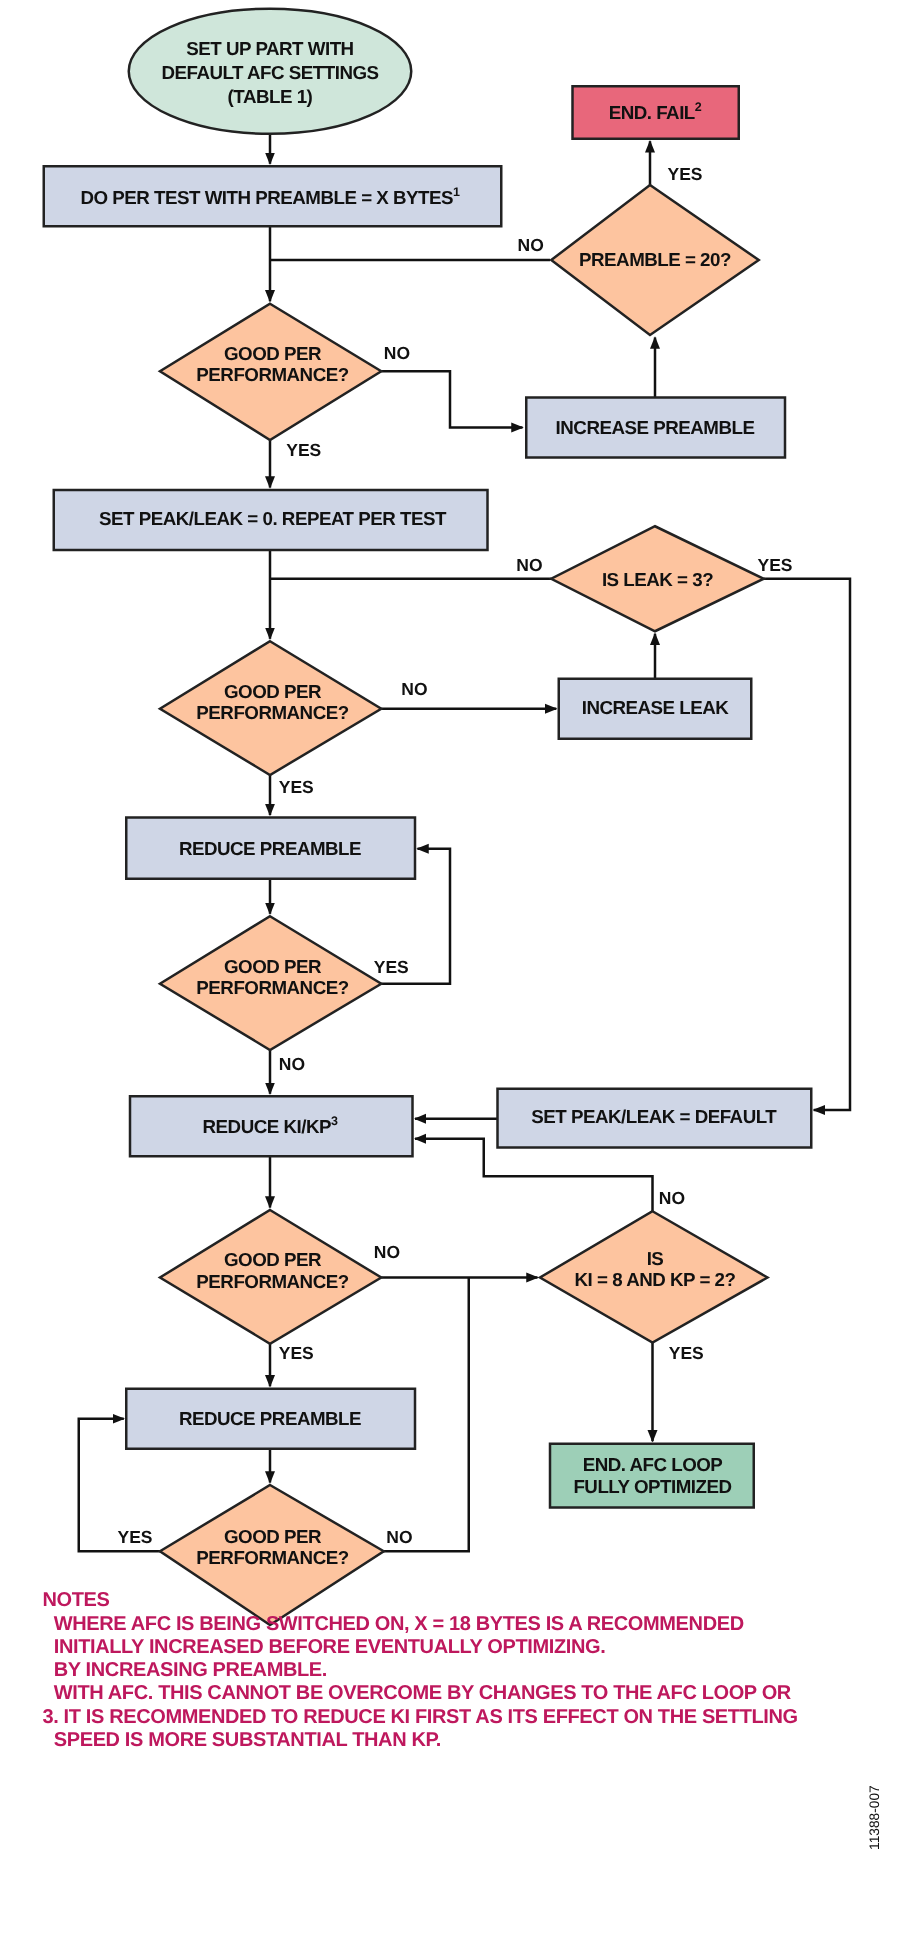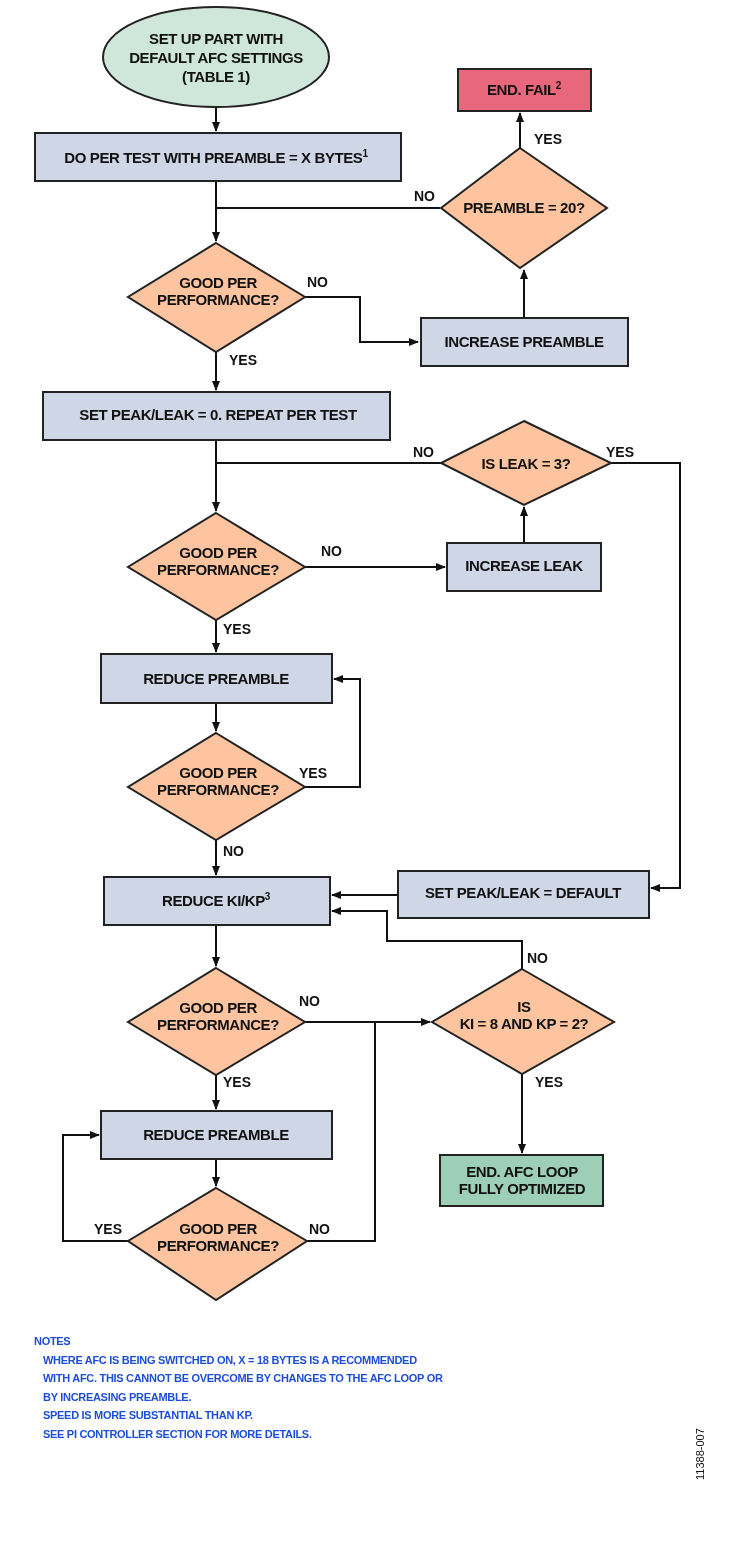--- a/index.html
+++ b/index.html
@@ -3,21 +3,21 @@
 <meta charset="utf-8">
 <style>
   html, body { margin:0; padding:0; background:#ffffff; }
   body { width:734px; height:1554px; position:relative; overflow:hidden; font-family:"Liberation Sans", sans-serif; }
   svg { position:absolute; left:0; top:0; }
   .lbl { font-family:"Liberation Sans", sans-serif; font-weight:bold; font-size:15px; fill:#111; letter-spacing:-0.4px; }
   .sup { font-size:10px; }
   .edge { font-family:"Liberation Sans", sans-serif; font-weight:bold; font-size:14px; fill:#111; }
   .line { stroke:#111; stroke-width:2; fill:none; }
   .shape { stroke:#222; stroke-width:2; }
-  #notes { position:absolute; left:34px; top:1332px; width:690px; font-weight:bold; font-size:11px; line-height:18.6px; color:#1d4ed8; letter-spacing:-0.3px; }
+  #notes { position:absolute; left:34px; top:1272px; width:690px; font-weight:bold; font-size:16px; line-height:18.6px; color:#be185d; letter-spacing:-0.3px; }
   #notes div { white-space:nowrap; }
   #notes .ind { padding-left:9px; }
   #figid { position:absolute; left:694px; top:1480px; font-size:11px; color:#111; transform:rotate(-90deg); transform-origin:left top; white-space:nowrap; }
 </style>
 </head>
 <body>
 
 <svg width="734" height="1554" viewBox="0 0 734 1554">
   <defs>
     <marker id="ah" markerWidth="10" markerHeight="10" refX="9" refY="5" orient="auto" markerUnits="userSpaceOnUse">
@@ -173,19 +173,20 @@
     <text class="edge" x="223" y="1087">YES</text>
     <text class="edge" x="535" y="1087">YES</text>
     <text class="edge" x="94" y="1234">YES</text>
     <text class="edge" x="309" y="1234">NO</text>
   </g>
 </svg>
 
 <div id="notes">
   <div>NOTES</div>
   <div class="ind">WHERE AFC IS BEING SWITCHED ON, X = 18 BYTES IS A RECOMMENDED</div>
+  <div class="ind">INITIALLY INCREASED BEFORE EVENTUALLY OPTIMIZING.</div>
+  <div class="ind">BY INCREASING PREAMBLE.</div>
   <div class="ind">WITH AFC. THIS CANNOT BE OVERCOME BY CHANGES TO THE AFC LOOP OR</div>
-  <div class="ind">BY INCREASING PREAMBLE.</div>
+  <div>3. IT IS RECOMMENDED TO REDUCE KI FIRST AS ITS EFFECT ON THE SETTLING</div>
   <div class="ind">SPEED IS MORE SUBSTANTIAL THAN KP.</div>
-  <div class="ind">SEE PI CONTROLLER SECTION FOR MORE DETAILS.</div>
 </div>
 
 <div id="figid">11388-007</div>
 
 </body></html>

